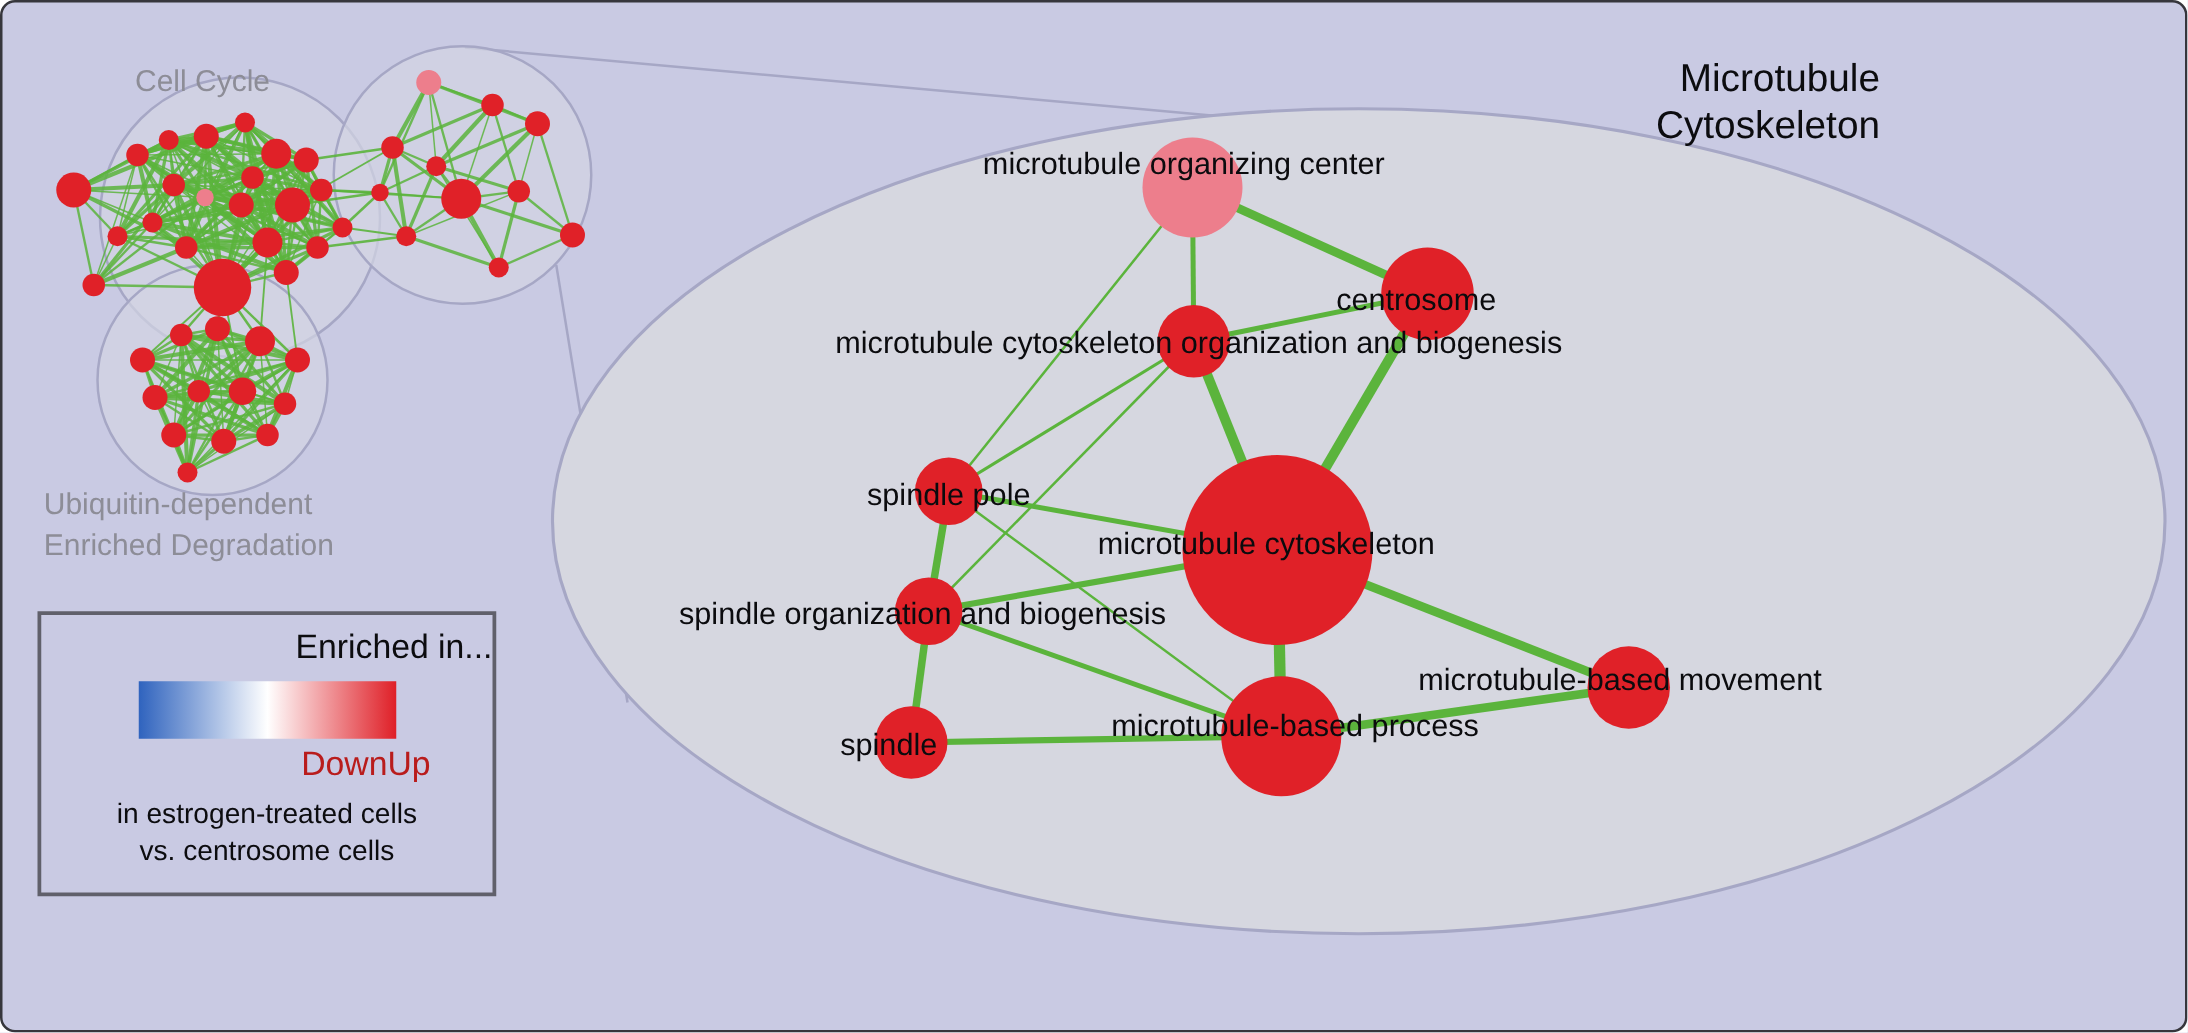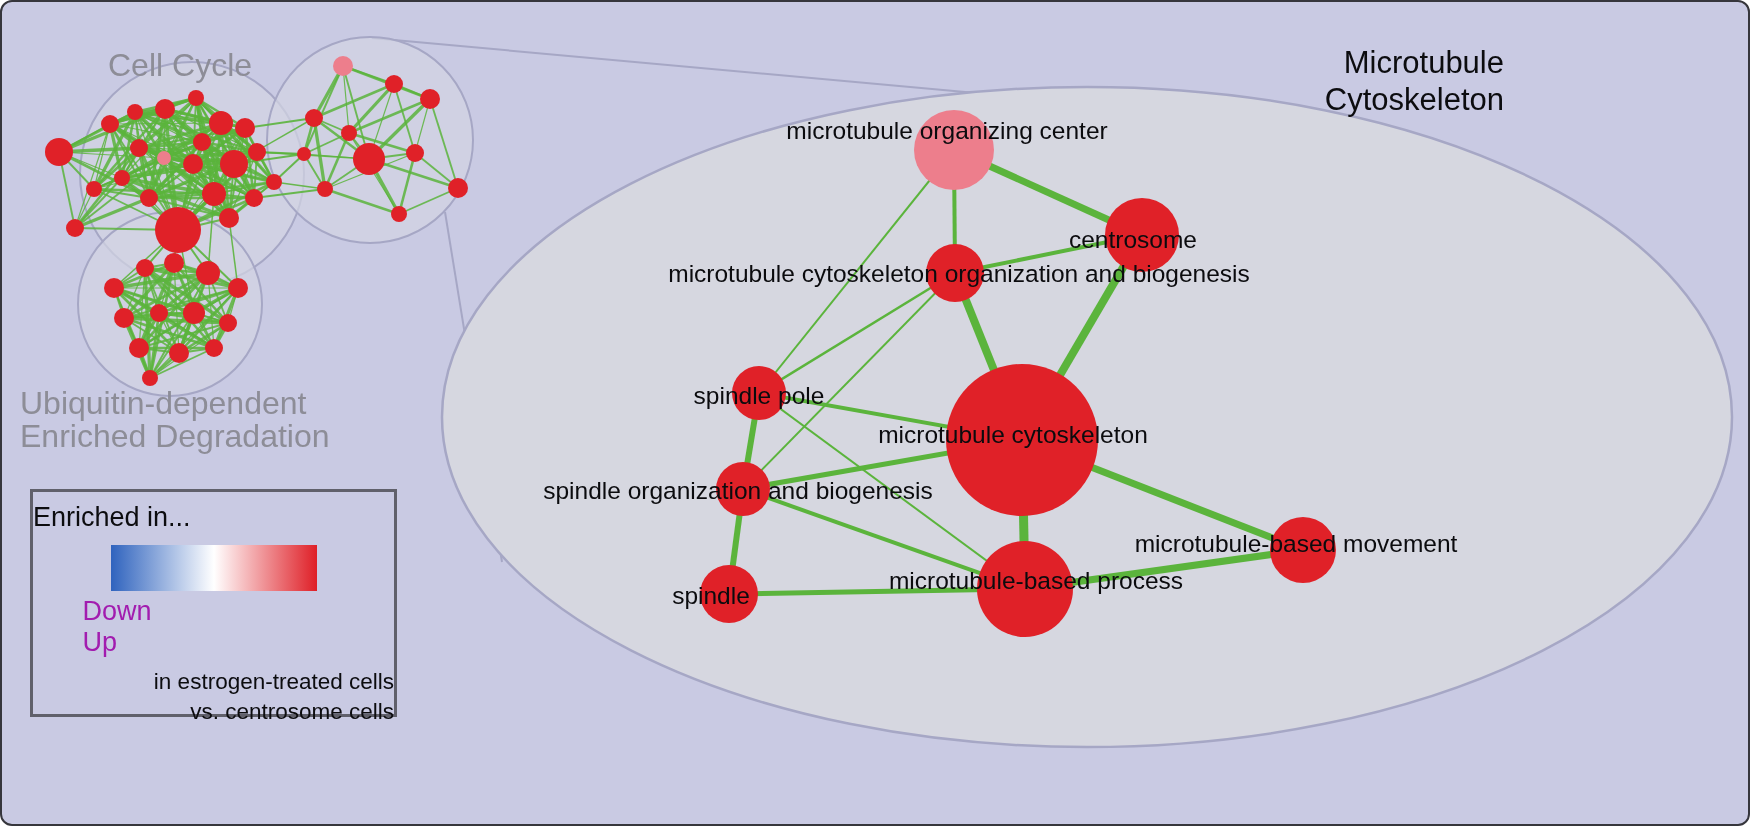--- a/index.html
+++ b/index.html
@@ -9,32 +9,32 @@
     box-sizing:border-box;
     background:#c9cae3;
     border:2.5px solid #36363c;
     border-radius:12px;
     overflow:hidden;
     font-family:"Liberation Sans",sans-serif;
   }
   svg#scene{position:absolute;left:0;top:0;}
   svg text{font-family:"Liberation Sans",sans-serif;}
   .overlay{position:absolute;color:#0b0b0e;}
-  .gray-label{color:#8d8d97;font-size:32px;line-height:33px;}
+  .gray-label{color:#8d8d97;font-size:24px;line-height:33px;}
   .cell-cycle-label{left:106px;top:47px;}
-  .ubiquitin-label{left:18px;top:385px;}
+  .ubiquitin-label{left:33px;top:385px;}
   .detail-title{left:1272px;top:42px;width:230px;text-align:right;font-size:31px;line-height:37px;color:#0c0c0f;}
   .legend{
     position:absolute;left:28px;top:487px;width:367px;height:228px;
     box-sizing:border-box;border:3px solid #60606b;background:transparent;
   }
-  .legend-title{text-align:left;margin-top:10px;font-size:27px;color:#0c0c0f;}
+  .legend-title{text-align:right;margin-top:10px;font-size:27px;color:#0c0c0f;}
   .legend-bar{width:206px;height:46px;margin:12px auto 0;}
-  .legend-updown{display:flex;justify-content:flex-end;width:262px;margin:5px auto 0;font-size:27px;color:#a21caf;flex-direction:column;}
-  .legend-sub{text-align:right;font-size:22.5px;line-height:30px;margin-top:9px;color:#0c0c0f;}
+  .legend-updown{display:flex;justify-content:flex-end;width:262px;margin:5px auto 0;font-size:27px;color:#b91c1c;}
+  .legend-sub{text-align:center;font-size:22.5px;line-height:30px;margin-top:9px;color:#0c0c0f;}
 </style>
 </head>
 <body>
 
 <div class="canvas">
 
   <svg id="scene" width="1750" height="826">
       <line x1="370" y1="36" x2="985" y2="92" stroke="#a6a7c5" stroke-width="2"></line>
       <line x1="443" y1="210" x2="500" y2="560" stroke="#a6a7c5" stroke-width="2"></line>
       <ellipse cx="1085" cy="415" rx="645" ry="330" fill="#d6d7e0" stroke="#a6a7c5" stroke-width="2.5"></ellipse>

